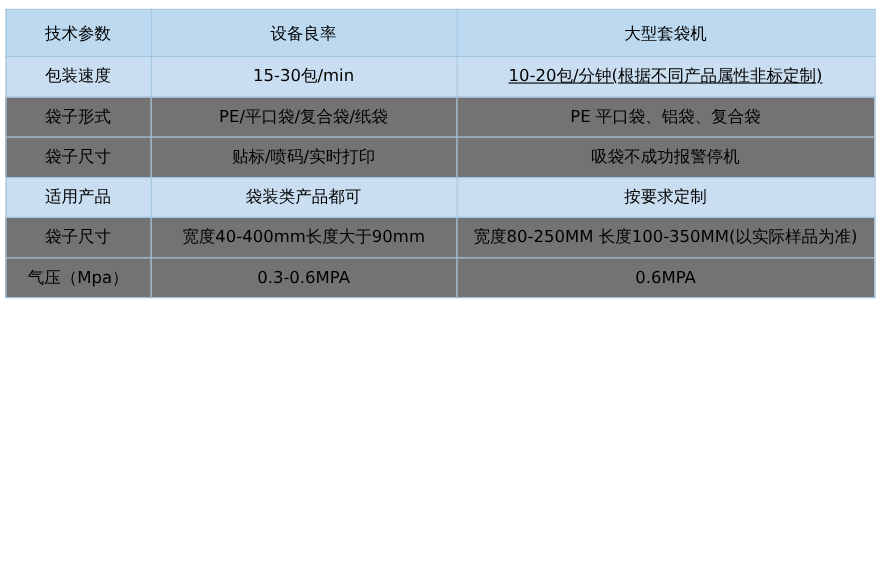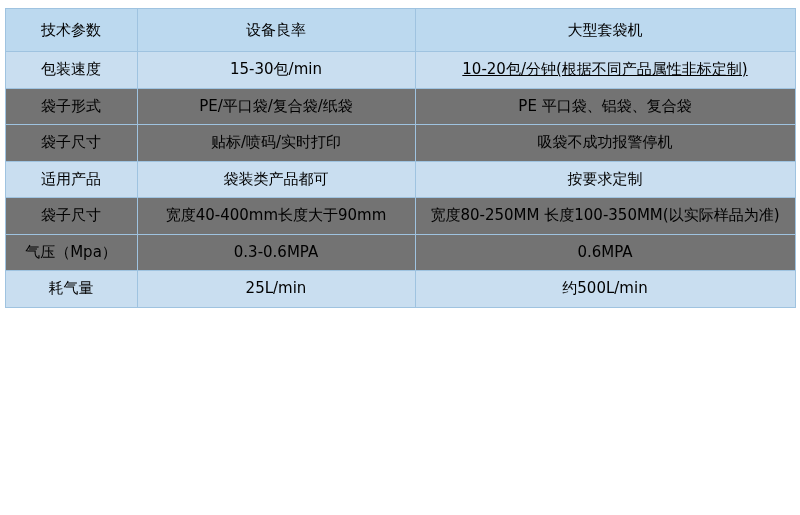--- a/index.html
+++ b/index.html
@@ -109,22 +109,17 @@
       <td class="val-cell small">宽度80-250MM 长度100-350MM(以实际样品为准)</td>
     </tr>
 
 
     <tr class="body-row plain">
       <td class="label-cell">气压（Mpa）</td>
       <td class="val-cell">0.3-0.6MPA</td>
       <td class="val-cell">0.6MPA</td>
     </tr>
 
-    <tr class="body-row tint">
-      <td class="label-cell">耗气量</td>
-      <td class="val-cell">25L/min</td>
-      <td class="val-cell">约500L/min</td>
-    </tr>
 
 
 
   </tbody>
 </table>
 
 </body></html>

